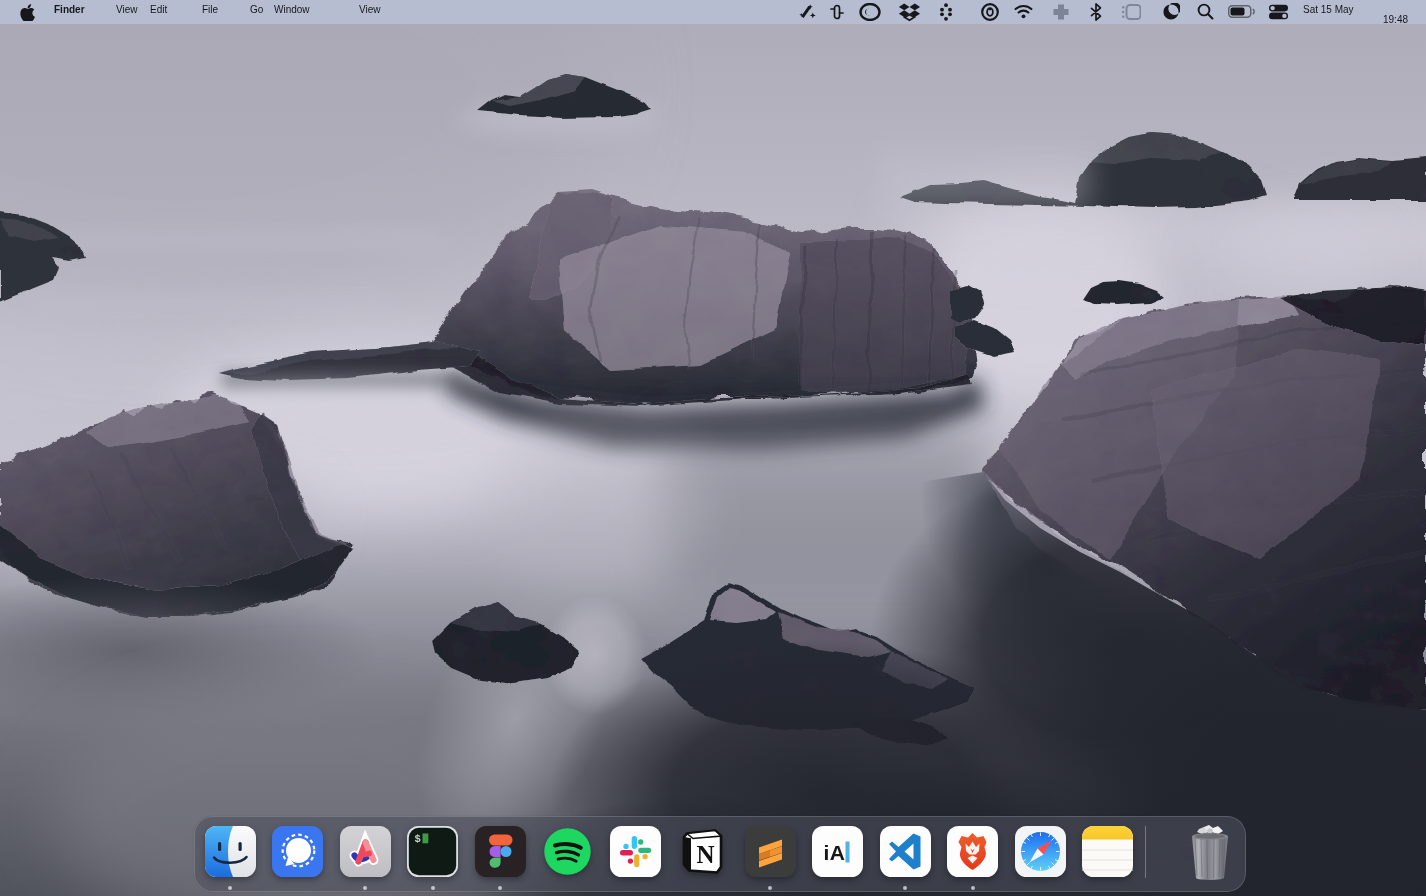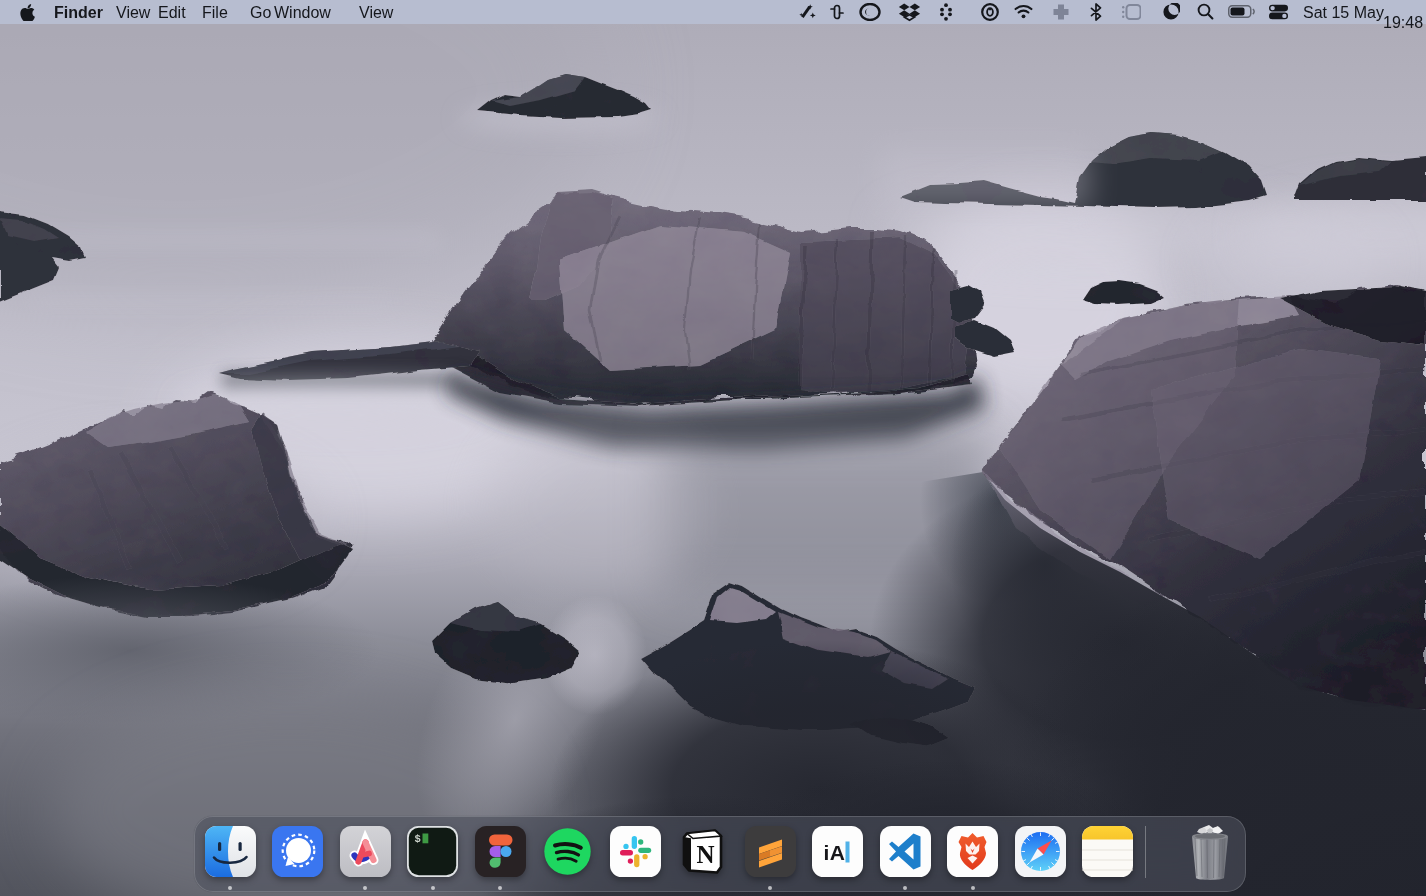--- a/index.html
+++ b/index.html
@@ -1,18 +1,18 @@
 <!DOCTYPE html>
 <html><head>
 <meta charset="utf-8">
 <style>
   html,body{margin:0;padding:0;width:1426px;height:896px;overflow:hidden;background:#b0aeba;font-family:"Liberation Sans",sans-serif;}
   #stage{position:relative;width:1426px;height:896px;overflow:hidden;}
   #wall{position:absolute;left:0;top:0;z-index:0;}
-  #menubar{position:absolute;left:0;top:0;width:1426px;height:24px;background:rgba(183,189,209,0.96);z-index:20;display:flex;align-items:center;color:#1b1d22;font-size:16px;}
+  #menubar{position:absolute;left:0;top:0;width:1426px;height:24px;background:rgba(183,189,209,0.96);z-index:20;display:flex;align-items:center;color:#1b1d22;font-size:10px;}
   .mitem{color:#15171c;}
   #dock{position:absolute;z-index:20;}
 </style>
 </head>
 <body>
 <div id="stage">
   <svg id="wall" width="1426" height="896" viewBox="0 0 1426 896">
     <defs>
       <linearGradient id="sea" x1="0" y1="0" x2="0" y2="1">
         <stop offset="0" stop-color="#adabb7"></stop>
@@ -268,21 +268,21 @@
     <ellipse cx="950" cy="870" rx="220" ry="110" fill="url(#gdk1)"></ellipse>
   </svg>
 
   <div id="menubar">
     <svg style="position:absolute;left:20px;top:4px" width="15" height="17" viewBox="0 0 15 17">
       <path fill="#15171c" d="M12.4,9.0c0-2.2,1.8-3.2,1.9-3.3c-1.0-1.5-2.6-1.7-3.2-1.7c-1.4-0.1-2.7 0.8-3.4 0.8C7.1,4.8,6 4,4.8,4C3.3,4,1.9,4.9,1.1,6.3c-1.6,2.7-0.4,6.8,1.1,9c0.7,1.1,1.6,2.3,2.8,2.3c1.1,0,1.6-0.7,3-0.7c1.4,0,1.8,0.7,3,0.7c1.2,0,2-1.1,2.7-2.2c0.9-1.3,1.2-2.5,1.2-2.6C14.9,12.8,12.4,11.8,12.4,9.0z"></path>
       <path fill="#15171c" d="M10.2,2.9c0.6-0.8,1-1.8,0.9-2.9C10.2,0.1,9.1,0.7,8.5,1.4C8,2.1,7.5,3.2,7.6,4.2C8.6,4.3,9.6,3.7,10.2,2.9z"></path>
     </svg>
     <span class="mitem" style="position:absolute;left:54px;top:4px;font-weight:bold">Finder</span>
     <span class="mitem" style="position:absolute;left:116px;top:4px">View</span>
-    <span class="mitem" style="position:absolute;left:158px;top:4px">Edit</span>
+    <span class="mitem" style="position:absolute;left:150px;top:4px">Edit</span>
     <span class="mitem" style="position:absolute;left:202px;top:4px">File</span>
     <span class="mitem" style="position:absolute;left:250px;top:4px">Go</span>
     <span class="mitem" style="position:absolute;left:274px;top:4px">Window</span>
     <span class="mitem" style="position:absolute;left:359px;top:4px">View</span>
 
     <svg style="position:absolute;left:798px;top:3px" width="18" height="18" viewBox="0 0 18 18" fill="#15171c">
       <path d="M2.2,15.8 L9.4,5.6 L11.8,7.3 L4.6,17.5 Z" transform="translate(1,-2.5)"></path>
       <path d="M12.2,1.2 l0.7,1.9 1.9,0.7 -1.9,0.7 -0.7,1.9 -0.7,-1.9 -1.9,-0.7 1.9,-0.7 Z"></path>
       <path d="M14.8,9.5 l0.8,2.1 2.1,0.8 -2.1,0.8 -0.8,2.1 -0.8,-2.1 -2.1,-0.8 2.1,-0.8 Z"></path>
       <path d="M3.2,9.8 l0.5,1.4 1.4,0.5 -1.4,0.5 -0.5,1.4 -0.5,-1.4 -1.4,-0.5 1.4,-0.5 Z"></path>

